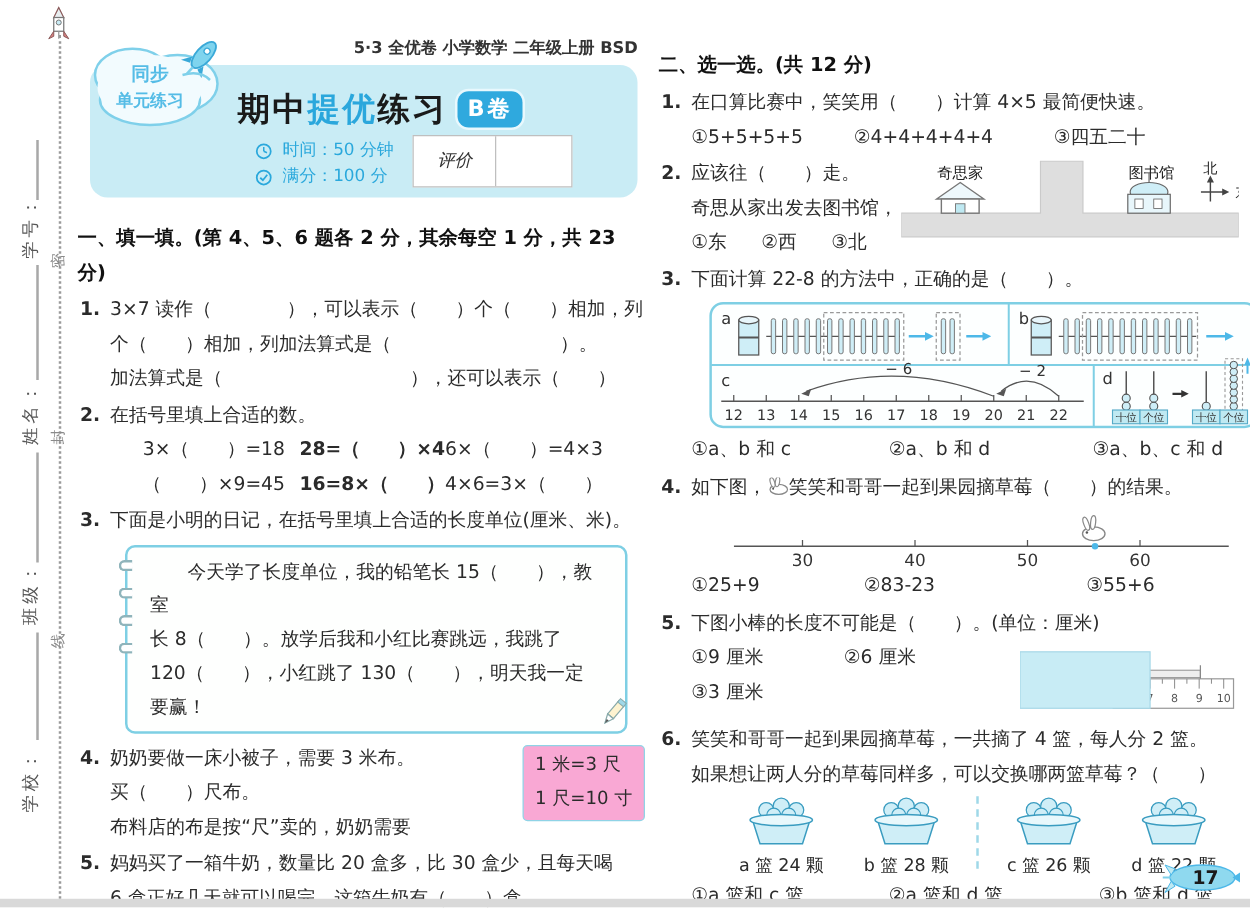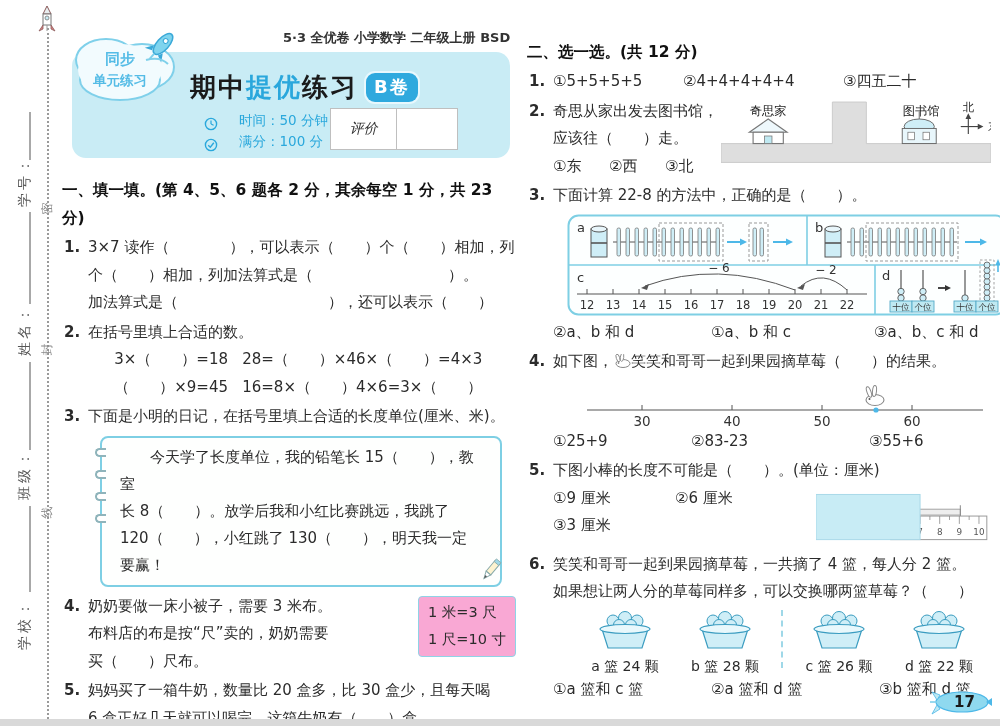--- a/index.html
+++ b/index.html
@@ -21,37 +21,37 @@
   .header-card { position:absolute; left:72px; top:52px; width:438px; height:106px;
                  background:#c9ecf5; border-radius:14px; }
   .cloud-badge { position:absolute; left:-4px; top:-30px; width:120px; height:90px; }
   .exam-title { position:absolute; left:118px; top:18px; font-size:26px; font-weight:bold;
                 letter-spacing:2px; color:#1a1a1a; white-space:nowrap; }
   .title-highlight { color:#2aa7dc; }
   .paper-badge { display:inline-block; margin-left:8px; background:#2fa9de; color:#fff;
                  font-size:18px; font-weight:bold; border-radius:9px; padding:2px 8px 3px;
                  vertical-align:3px; box-shadow:0 0 0 2px #e8f8fd; }
   .meta { position:absolute; left:132px; top:58px; font-size:13.5px; color:#2aa8dc; }
-  .meta-row { display:flex; align-items:flex-end; gap:21px; line-height:21px; }
+  .meta-row { display:flex; align-items:center; gap:8px; line-height:21px; }
   .eval-box { position:absolute; left:258px; top:56px; width:128px; height:42px; background:#fff;
               border:1px solid #bfbfbf; display:flex;font-style:italic; }
   .eval-label { width:66px; display:flex; align-items:center; justify-content:center;
                 font-size:14px; color:#333; border-right:1px solid #bfbfbf; }
   .eval-cell { flex:1; }
 
   
   .col-left  { position:absolute; left:62px;  top:176px; width:458px; font-size:15px; }
   .col-right { position:absolute; left:527px; top:38px;  width:464px; font-size:15px; }
   .sec-head { font-weight:bold; font-size:15.5px; line-height:28px; color:#111; }
   .q { position:relative; padding-left:26px; margin-top:2px; }
   .qnum { position:absolute; left:2px; top:0; font-weight:bold; line-height:27.5px; }
   .ln { display:block; line-height:27.5px; }
   .exprs { display:flex;text-align:right; }
   .exprs span:nth-child(1) { width:140px; }
-  .exprs span:nth-child(2) { width:128px; }
+  .exprs span:nth-child(2) { width:128px;font-weight:bold; }
 
   .diary-box { position:relative; margin:5px 0 6px 12px; width:402px; border:2px solid #7ecfe4;
                border-radius:8px; padding:6px 26px 6px 18px; background:#fefffe; }
   .diary-box .ln { line-height:27px; }
   .diary-indent { text-indent:2em; }
   .spiral { position:absolute; left:-7px; width:11px; height:9px; border:2px solid #8fb4bb;
             border-right:none; border-radius:7px 0 0 7px; background:#fff; }
   .pencil-icon { position:absolute; right:-4px; bottom:2px; }
 
   .conv-box { position:absolute; right:4px; top:3px; border:1.6px solid #8fd3e6; border-radius:4px;
@@ -203,54 +203,55 @@
             <polygon points="10,17 16,17 13,24" fill="#fff" stroke="#8aa" stroke-width="1"></polygon>
             <polygon points="12,20.5 14,20.5 13,24" fill="#555"></polygon>
           </g>
         </svg>
       </div>
     </div>
 
     <div class="q">
       <span class="qnum">4.</span>
       <span class="ln">奶奶要做一床小被子，需要 3 米布。</span>
+      <span class="ln">买（　　）尺布。</span>
       <span class="ln">布料店的布是按“尺”卖的，奶奶需要</span>
-      <span class="ln">买（　　）尺布。</span>
       <div class="conv-box">
         <span class="ln">1 米=3 尺</span>
         <span class="ln">1 尺=10 寸</span>
       </div>
     </div>
 
     <div class="q">
       <span class="qnum">5.</span>
       <span class="ln">妈妈买了一箱牛奶，数量比 20 盒多，比 30 盒少，且每天喝</span>
       <span class="ln">6 盒正好几天就可以喝完。这箱牛奶有（　　）盒。</span>
     </div>
 
   </div>
 
   <div class="col-right">
     <div class="sec-head">二、选一选。(共 12 分)</div>
 
     <div class="q">
       <span class="qnum">1.</span>
+      <span class="ln">在口算比赛中，笑笑用（　　）计算 4×5 最简便快速。</span>
       <span class="ln opts opts-s2q1">
         <span>①5+5+5+5</span>
         <span>②4+4+4+4+4</span>
         <span>③四五二十</span>
       </span>
     </div>
 
     <div class="q">
       <span class="qnum">2.</span>
       <div class="q2-flex">
         <div class="q2-left">
+          <span class="ln">应该往（　　）走。</span>
           <span class="ln">奇思从家出发去图书馆，</span>
-          <span class="ln">应该往（　　）走。</span>
           <span class="ln opts opts-dir">
             <span>①东</span>
             <span>②西</span>
             <span>③北</span>
           </span>
         </div>
         <svg class="fig-road" width="286" height="72" viewBox="0 0 286 72">
           <path d="M118,0 h36 v44 h132 v20 H0 v-20 h118 z" fill="#dedede" stroke="#cacaca" stroke-width="1"></path>
           <text x="50" y="14" text-anchor="middle" font-size="13" fill="#222">奇思家</text>
           <g>
@@ -408,22 +409,22 @@
           <rect x="413" y="46" width="14" height="42" fill="none" stroke="#999" stroke-width="0.9" stroke-dasharray="2.5,2"></rect>
           <line x1="431" y1="58" x2="431" y2="48" stroke="#4db8e8" stroke-width="1.6"></line>
           <polygon points="431,45 428.5,51 433.5,51" fill="#4db8e8"></polygon>
           <rect x="387" y="87" width="22" height="11" fill="#bfe9f2" stroke="#55aac8" stroke-width="0.9"></rect>
           <rect x="409" y="87" width="22" height="11" fill="#bfe9f2" stroke="#55aac8" stroke-width="0.9"></rect>
           <text x="398" y="95.5" text-anchor="middle" font-size="8.5" fill="#333">十位</text>
           <text x="420" y="95.5" text-anchor="middle" font-size="8.5" fill="#333">个位</text>
         </g>
       </svg>
       <span class="ln opts opts-s2q3">
+        <span>①a、b 和 c</span>
         <span>②a、b 和 d</span>
-        <span>①a、b 和 c</span>
         <span>③a、b、c 和 d</span>
       </span>
     </div>
 
     <div class="q">
       <span class="qnum">4.</span>
       <span class="ln"><span>如下图，</span><svg width="18" height="14" viewBox="0 0 18 14" style="vertical-align:-2px">
             <ellipse cx="10" cy="9.5" rx="7" ry="4" fill="#fff" stroke="#888" stroke-width="1"></ellipse>
             <ellipse cx="5" cy="4" rx="1.7" ry="4" fill="#fff" stroke="#888" stroke-width="0.9" transform="rotate(-18 5 4)"></ellipse>
             <ellipse cx="9" cy="3.4" rx="1.7" ry="4" fill="#fff" stroke="#888" stroke-width="0.9" transform="rotate(8 9 3.4)"></ellipse>

